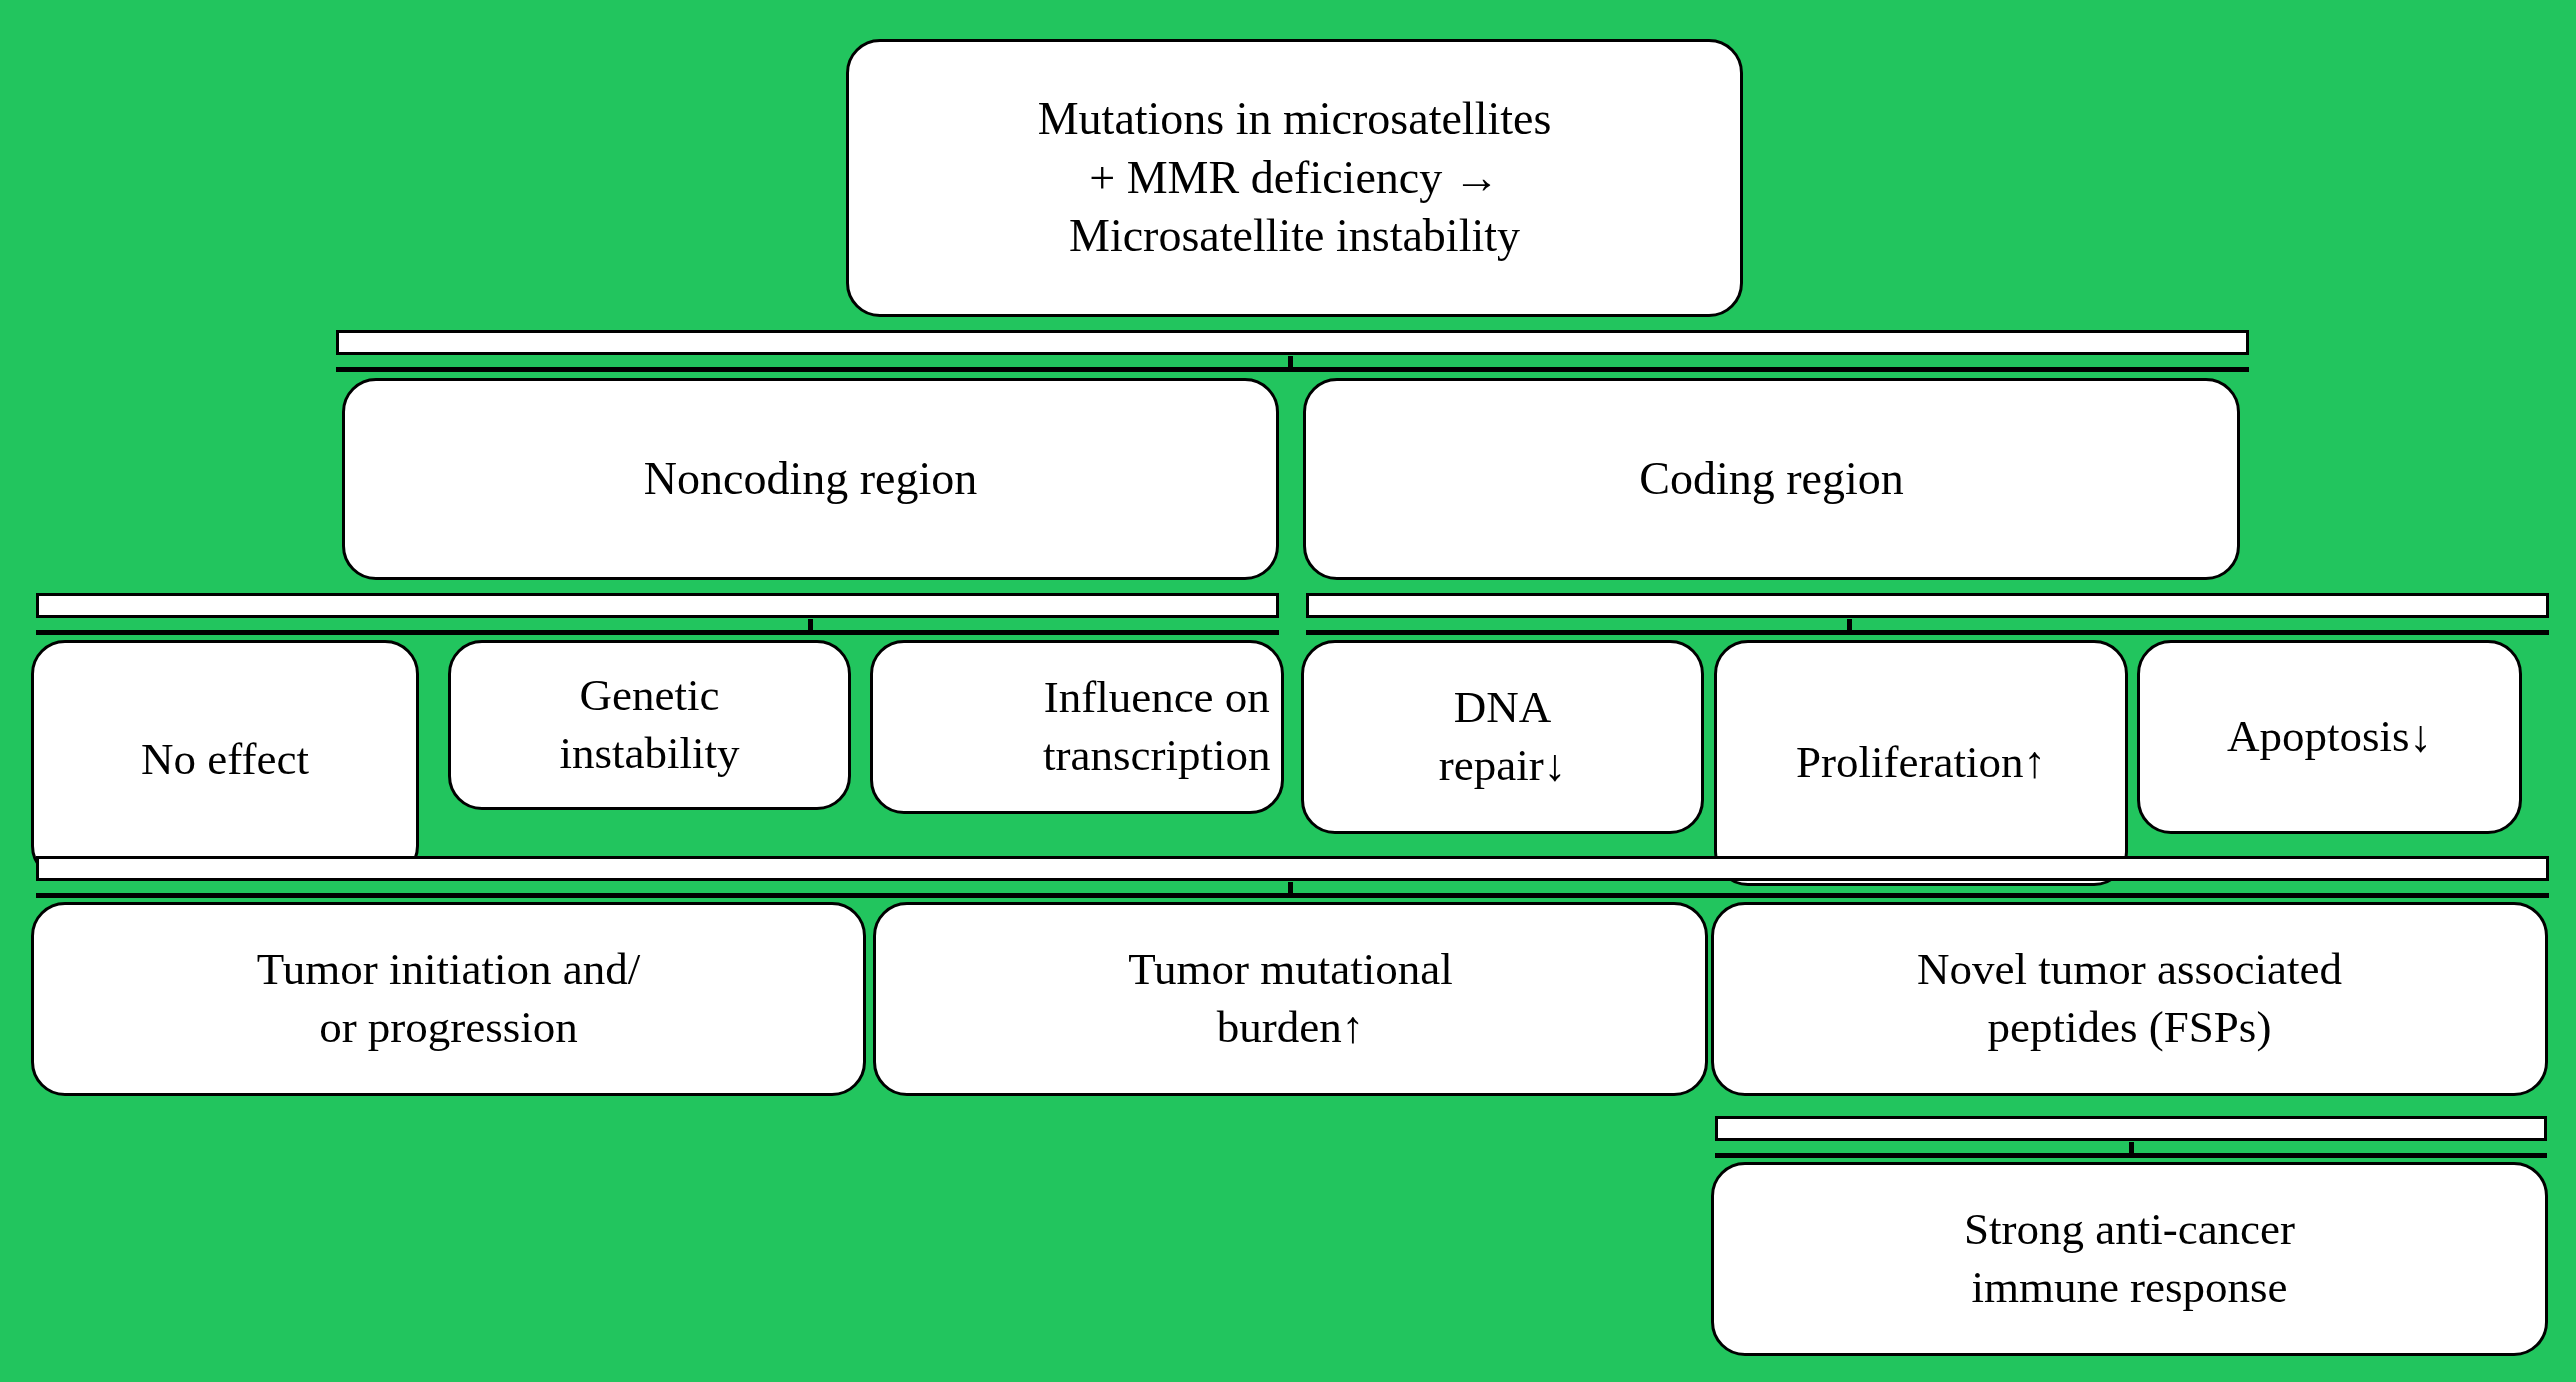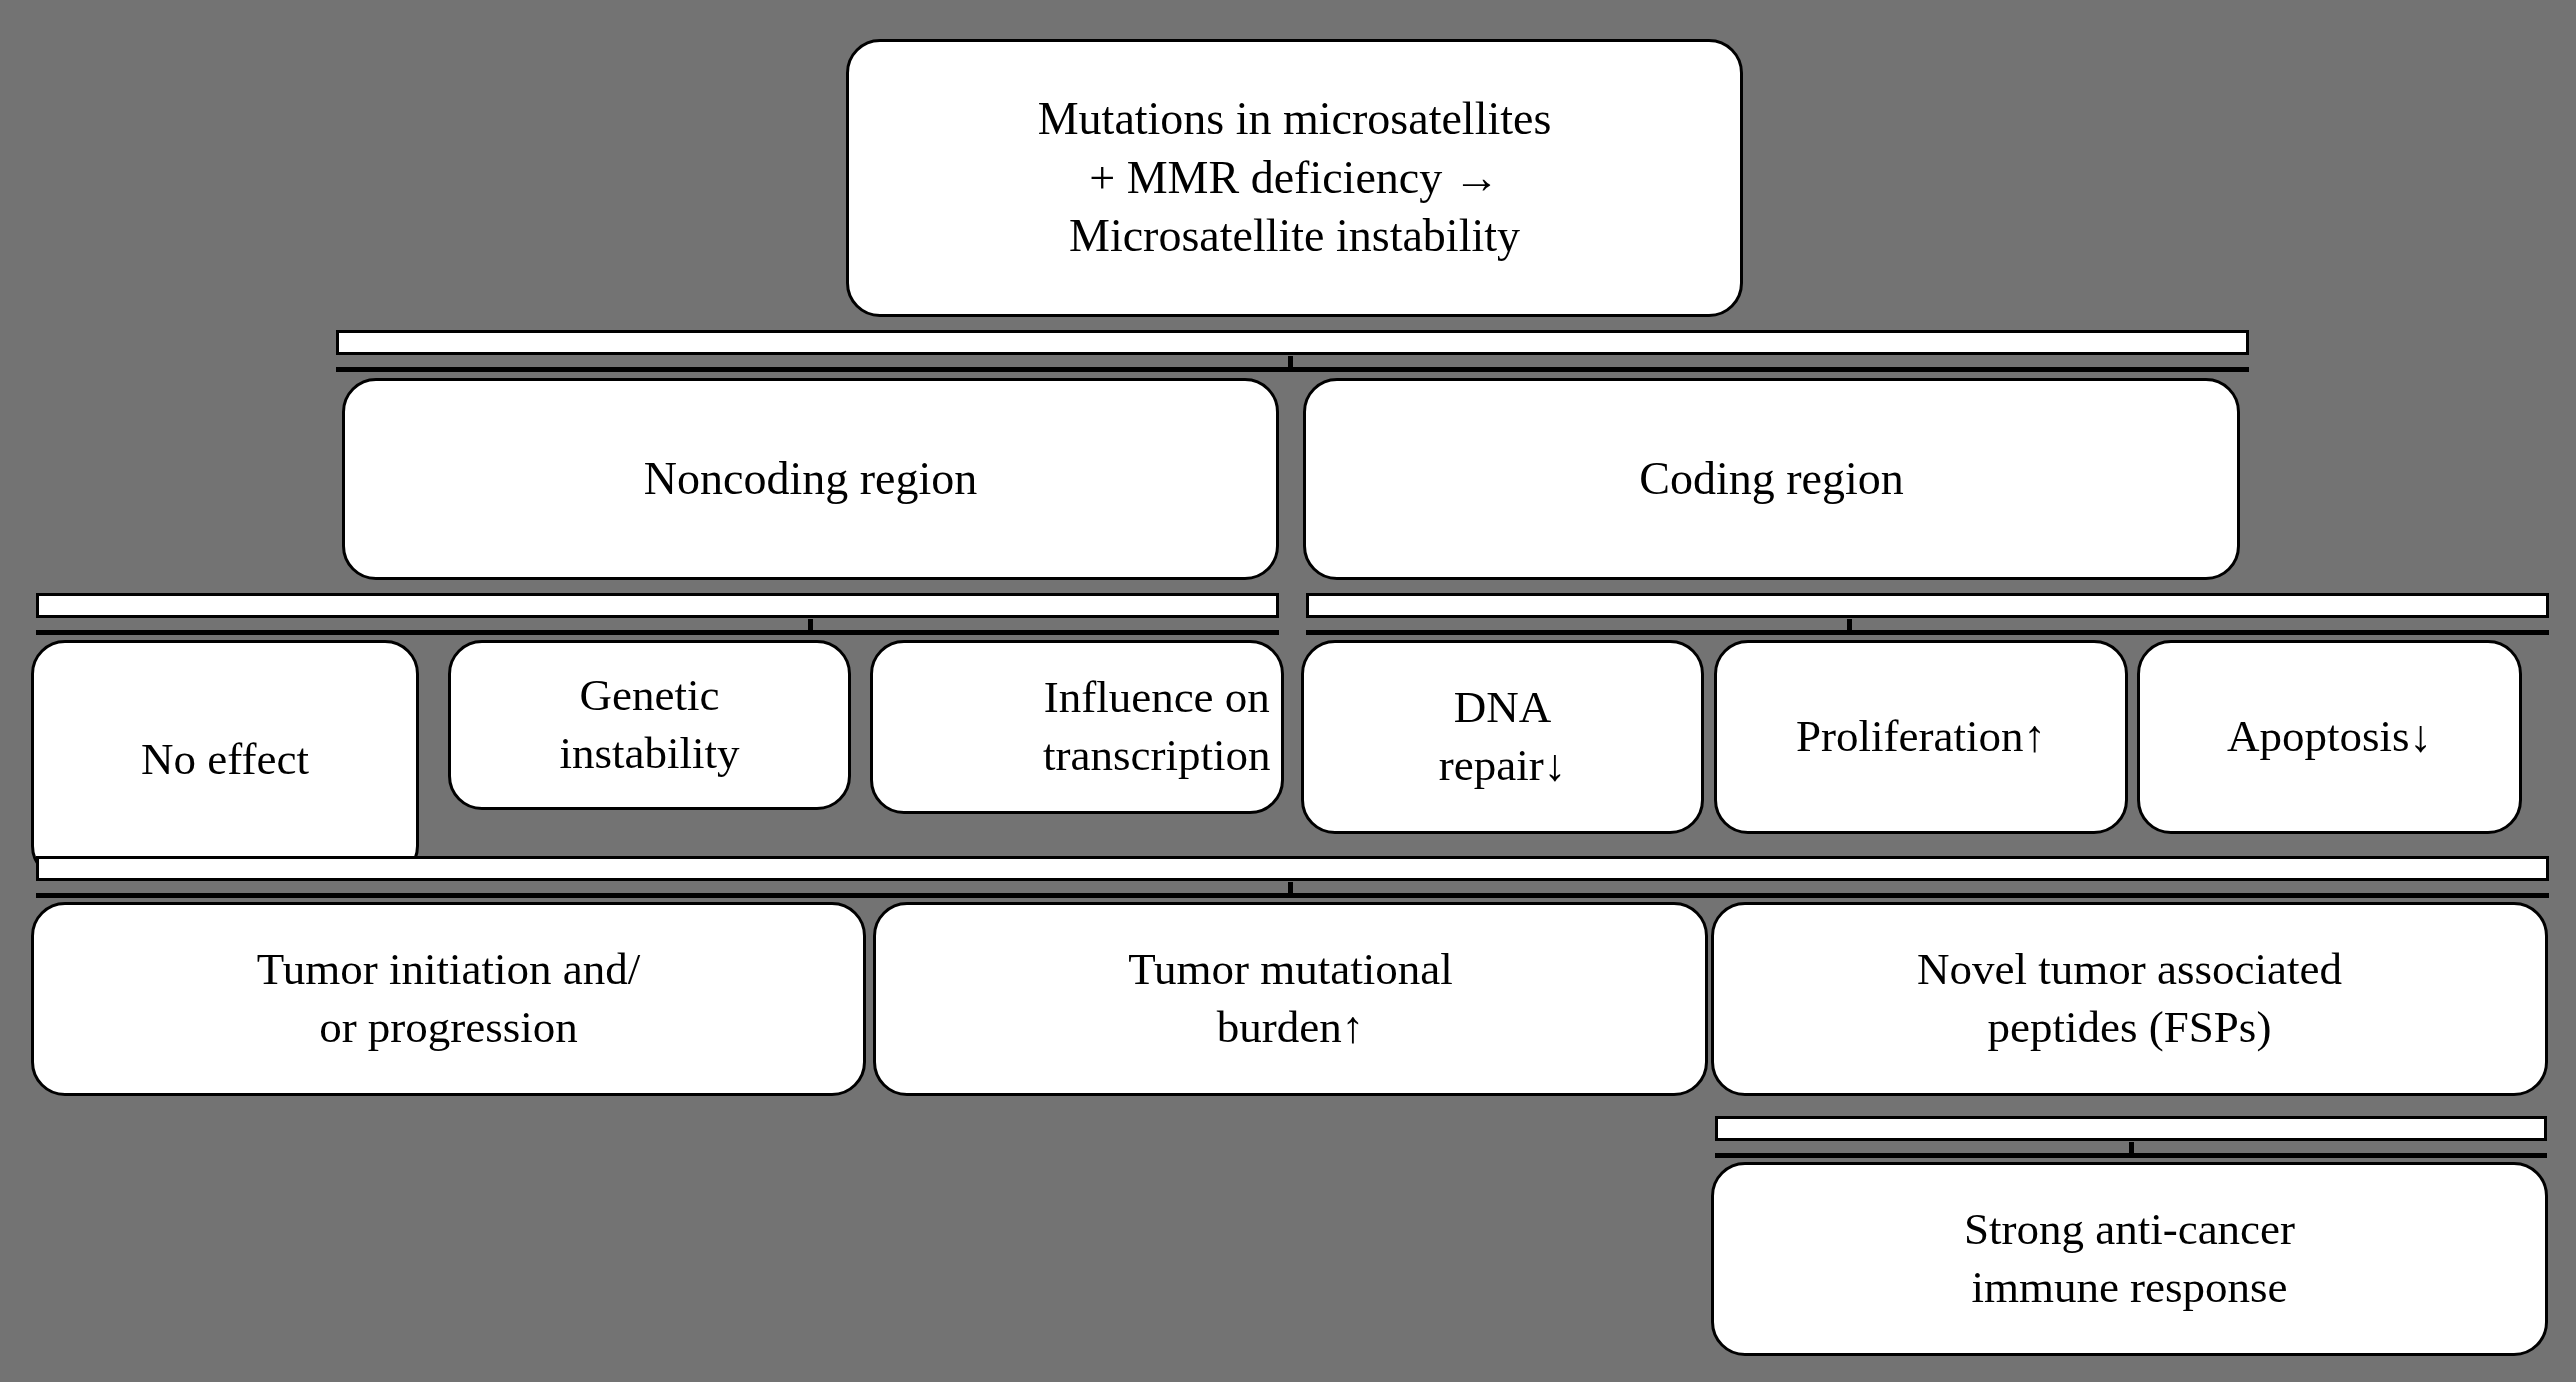--- a/index.html
+++ b/index.html
@@ -8,21 +8,21 @@
     background: #ffffff;
   }
   body {
     font-family: "Liberation Serif", "DejaVu Serif", serif;
     color: #000000;
   }
   #canvas {
     position: relative;
     width: 2576px;
     height: 1382px;
-    background: #737373;
+    background: #22c55e;
     overflow: hidden;
   }
   .node {
     position: absolute;
     box-sizing: border-box;
     border: 3.7px solid #000000;
     border-radius: 34px;
     background: #ffffff;
     display: flex;
     align-items: center;
@@ -96,21 +96,21 @@
   <div class="node fs-lg" style="left:870px; top:640px; width:414px; height:174px;justify-content:flex-end;">
     <span class="txt">Influence on
 transcription</span>
   </div>
 
   <div class="node fs-lg" style="left:1301px; top:640px; width:403px; height:194px;">
     <span class="txt">DNA
 repair↓</span>
   </div>
 
-  <div class="node fs-lg" style="left:1714px; top:640px; width:414px; height:194px;text-align:center;">
+  <div class="node fs-lg" style="left:1714px; top:640px; width:414px; height:246px;text-align:center;">
     <span class="txt">Proliferation↑</span>
   </div>
 
   <div class="node fs-lg" style="left:2137px; top:640px; width:385px; height:194px;">
     <span class="txt">Apoptosis↓</span>
   </div>
 
   <div class="conn-bar" style="left:36px; top:856px; width:2513px; height:25.4px;"></div>
   <div class="conn-stub" style="left:1288px; top:882px; width:5.2px; height:15px;"></div>
   <div class="conn-line" style="left:36px; top:893px; width:2513px; height:5.2px;"></div>

